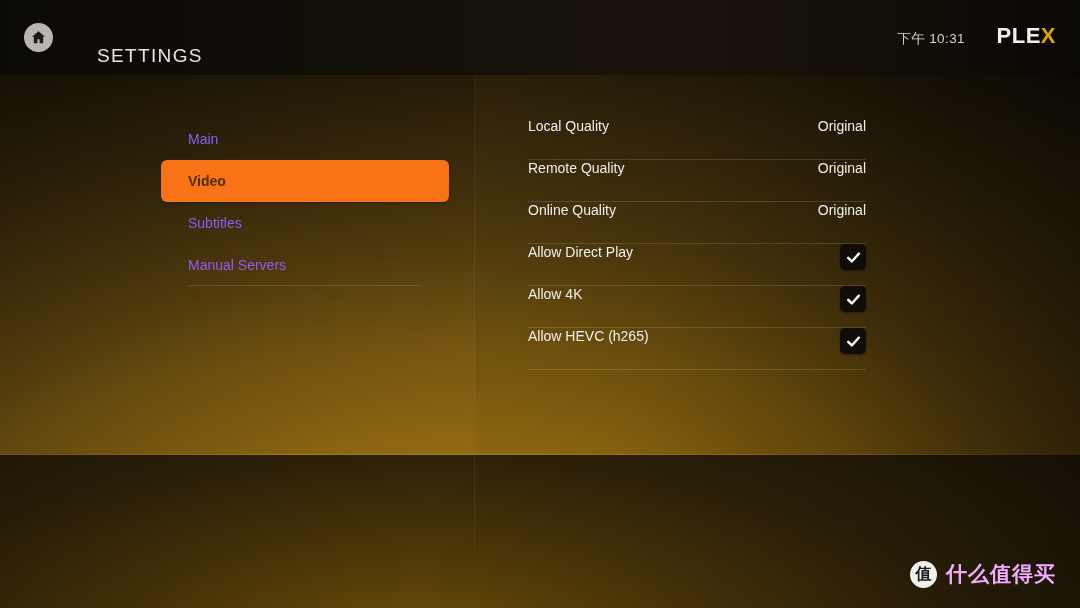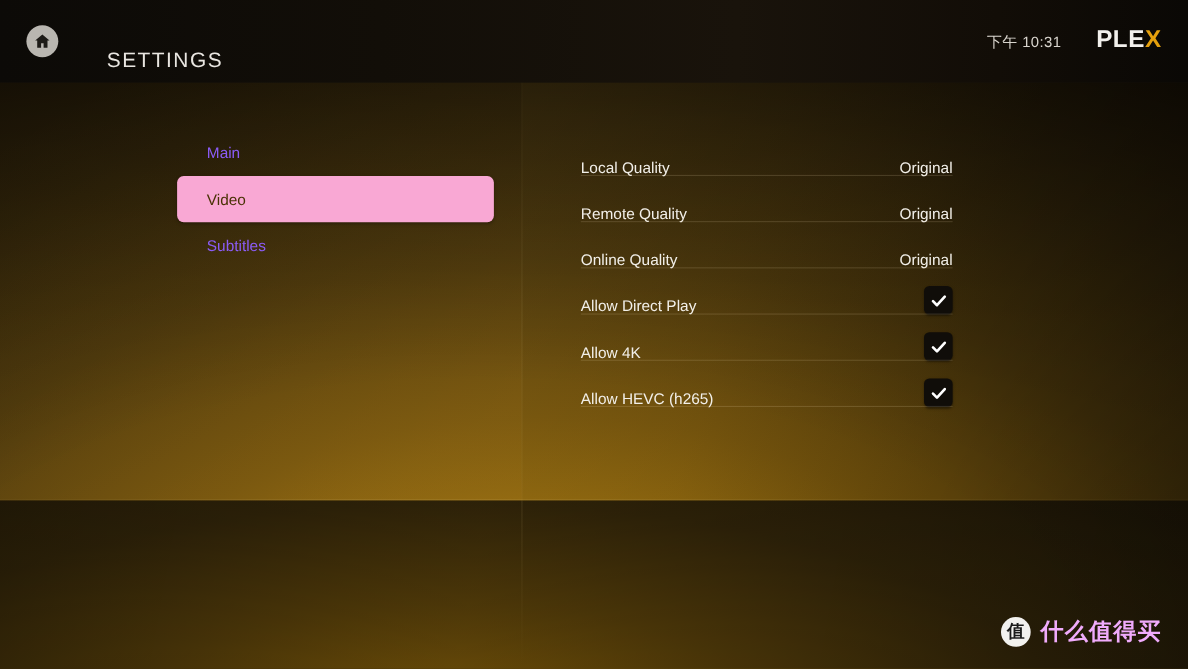--- a/index.html
+++ b/index.html
@@ -93,35 +93,36 @@
     position:relative; height:42px;
     display:flex; align-items:center;
     padding-left:27px;
     font-size:14px; color:#8b5cf6;
   }
   .nav-item .sep {
     position:absolute; left:27px; right:28px; bottom:0; height:1px;
     background:rgba(255,236,190,0.13);
   }
   .nav-item.active {
-    background:#f9a8d4;
+    background:#f97316;
     border-radius:6px;
     color:#4a3205;
     box-shadow:0 1px 3px rgba(0,0,0,0.28);
     margin:0 0 0 0;
     width:288px;
+    font-weight:bold;
   }
 
   
   .settings {
     position:absolute; left:528px; top:118px; width:338px;
   }
   .set-row {
     position:relative; height:42px;
-    display:flex; align-items:flex-end; justify-content:space-between;
+    display:flex; align-items:flex-start; justify-content:space-between;
     font-size:14px; color:#efece6;
   }
   .set-row .sep {
     position:absolute; left:0; right:0; bottom:0; height:1px;
     background:rgba(255,238,195,0.15);
   }
   .set-label { color:#f2efe9; }
   .set-value { color:#f2efe9; }
   .checkbox {
     width:26px; height:26px; border-radius:5px;
@@ -191,20 +192,24 @@
       <span>Video</span>
 
     </div>
 
     <div class="nav-item no-sep">
       <span>Subtitles</span>
 
     </div>
 
 
+    <div class="nav-item">
+      <span>Manual Servers</span>
+      <span class="sep"></span>
+    </div>
 
 
   </div>
 
   <div class="settings">
 
     <div class="set-row">
       <span class="set-label">Local Quality</span>
       <span class="set-value">Original</span>
       <span class="sep"></span>

